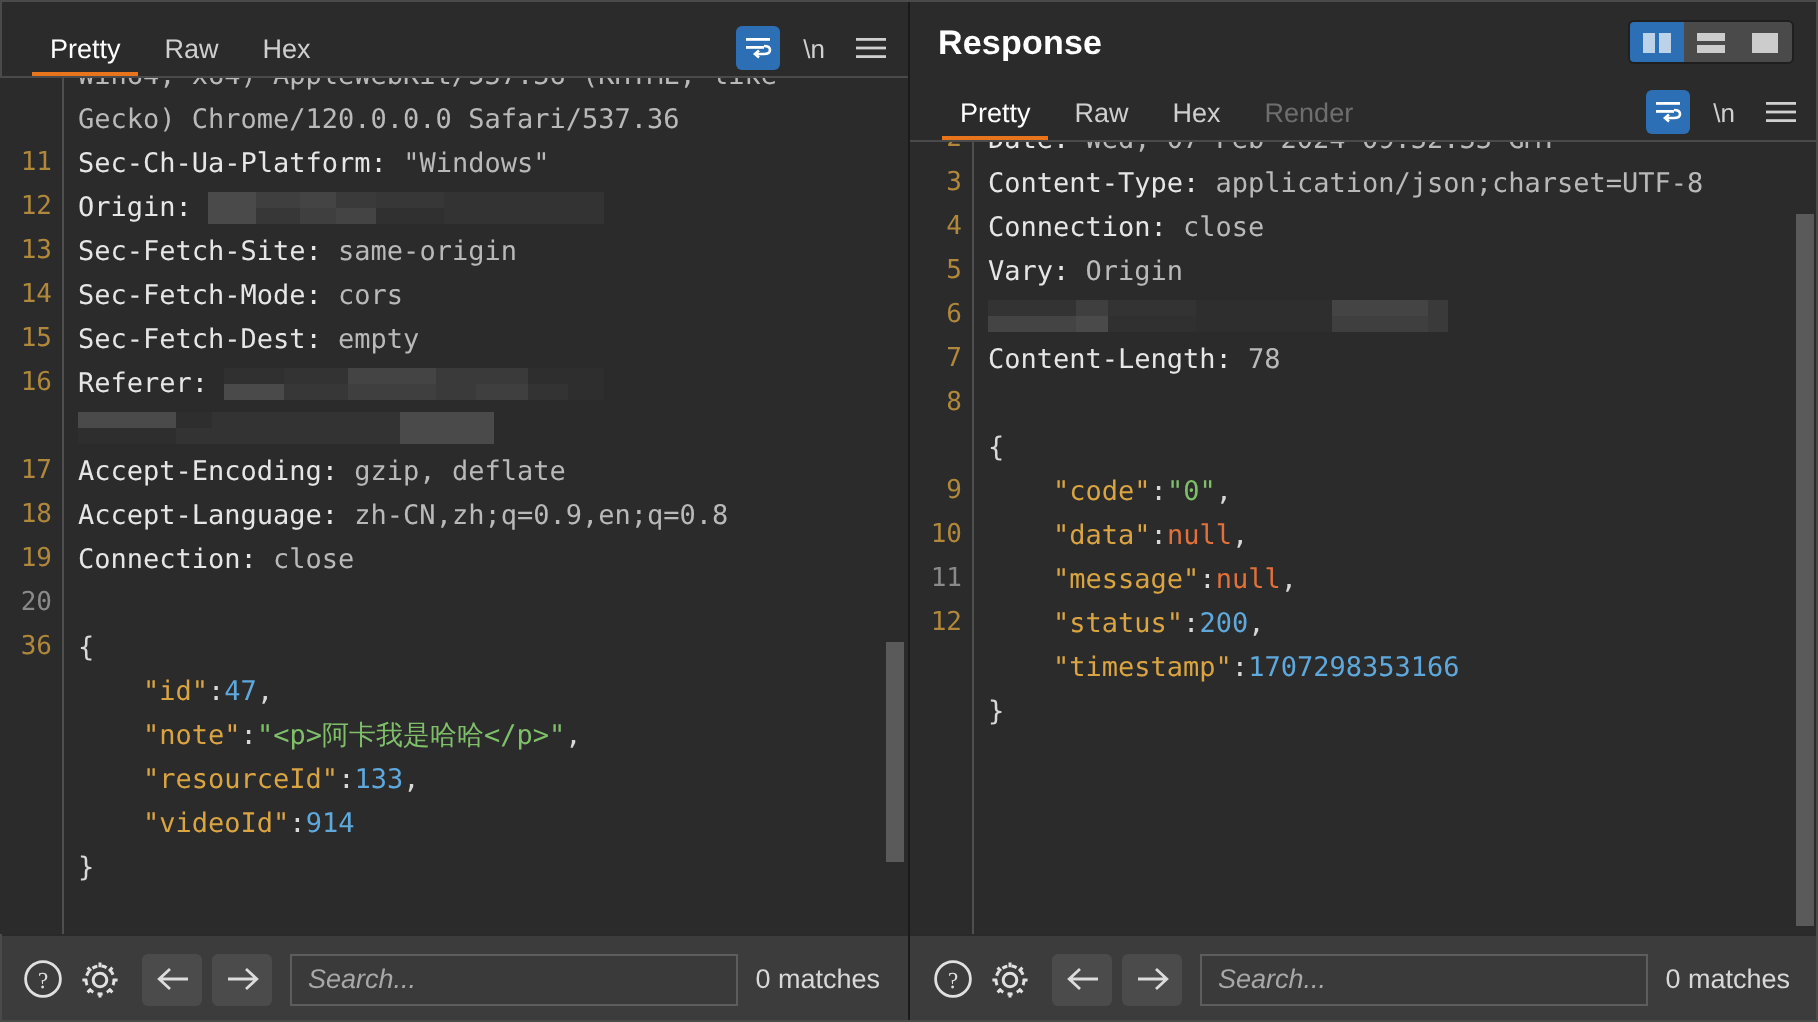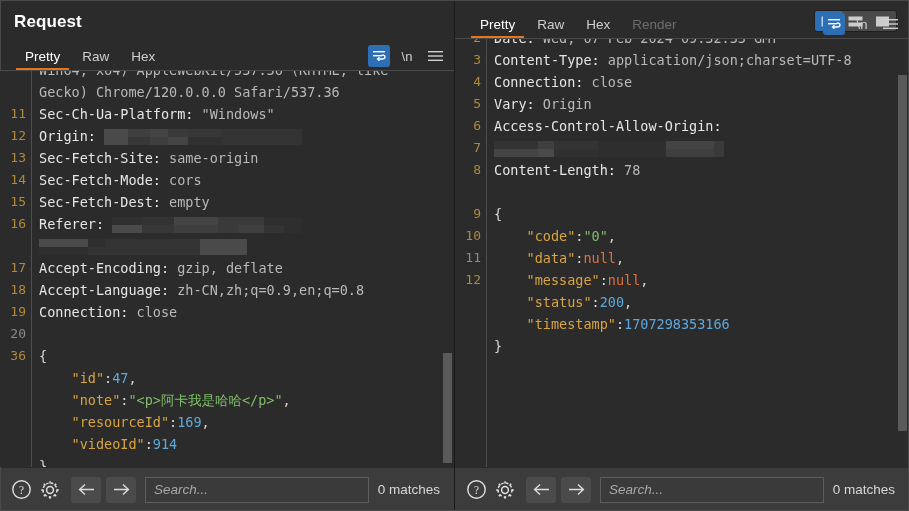--- a/index.html
+++ b/index.html
@@ -121,21 +121,20 @@
 
   .outer-border { position:absolute; inset:0; border:1px solid #4a4a4a; pointer-events:none; }
 </style>
 </head>
 <body>
 
 <div class="app">
 
   <div class="panel panel-left">
     <div class="panel-top-pad"></div>
-    <div class="panel-title">Request</div>
 
     <div class="tabrow">
       <div class="tab active">Pretty</div>
       <div class="tab">Raw</div>
       <div class="tab">Hex</div>
       <div class="tabrow-spacer"></div>
       <div class="tool-btn active">
         <svg width="14" height="14" viewBox="0 0 14 14">
           <rect x="1" y="2" width="12" height="1.4" fill="#fff"></rect>
           <rect x="1" y="6" width="9" height="1.4" fill="#fff"></rect>
@@ -190,21 +189,21 @@
             <div class="cl"><span class="hdr-name">Sec-Fetch-Dest:</span><span class="hdr-val"> empty</span></div>
             <div class="cl"><span class="hdr-name">Referer: </span><span class="redact" style="width: 190px;"><span class="rblk" style="left: 0px; top: 0px; width: 30px; height: 8px; background: rgb(48, 48, 48);"></span><span class="rblk" style="left: 0px; top: 8px; width: 30px; height: 8px; background: rgb(74, 74, 74);"></span><span class="rblk" style="left: 30px; top: 0px; width: 32px; height: 8px; background: rgb(51, 51, 51);"></span><span class="rblk" style="left: 30px; top: 8px; width: 32px; height: 8px; background: rgb(55, 55, 55);"></span><span class="rblk" style="left: 62px; top: 0px; width: 44px; height: 8px; background: rgb(68, 68, 68);"></span><span class="rblk" style="left: 62px; top: 8px; width: 44px; height: 8px; background: rgb(63, 63, 63);"></span><span class="rblk" style="left: 106px; top: 0px; width: 20px; height: 8px; background: rgb(58, 58, 58);"></span><span class="rblk" style="left: 106px; top: 8px; width: 20px; height: 8px; background: rgb(58, 58, 58);"></span><span class="rblk" style="left: 126px; top: 0px; width: 26px; height: 8px; background: rgb(58, 58, 58);"></span><span class="rblk" style="left: 126px; top: 8px; width: 26px; height: 8px; background: rgb(63, 63, 63);"></span><span class="rblk" style="left: 152px; top: 0px; width: 20px; height: 8px; background: rgb(46, 46, 46);"></span><span class="rblk" style="left: 152px; top: 8px; width: 20px; height: 8px; background: rgb(51, 51, 51);"></span><span class="rblk" style="left: 172px; top: 0px; width: 18px; height: 8px; background: rgb(46, 46, 46);"></span><span class="rblk" style="left: 172px; top: 8px; width: 18px; height: 8px; background: rgb(46, 46, 46);"></span></span></div>
             <div class="cl"><span class="redact" style="width: 208px;"><span class="rblk" style="left: 0px; top: 0px; width: 49px; height: 8px; background: rgb(74, 74, 74);"></span><span class="rblk" style="left: 0px; top: 8px; width: 49px; height: 8px; background: rgb(46, 46, 46);"></span><span class="rblk" style="left: 49px; top: 0px; width: 18px; height: 8px; background: rgb(46, 46, 46);"></span><span class="rblk" style="left: 49px; top: 8px; width: 18px; height: 8px; background: rgb(51, 51, 51);"></span><span class="rblk" style="left: 67px; top: 0px; width: 46px; height: 8px; background: rgb(51, 51, 51);"></span><span class="rblk" style="left: 67px; top: 8px; width: 46px; height: 8px; background: rgb(51, 51, 51);"></span><span class="rblk" style="left: 113px; top: 0px; width: 48px; height: 8px; background: rgb(51, 51, 51);"></span><span class="rblk" style="left: 113px; top: 8px; width: 48px; height: 8px; background: rgb(51, 51, 51);"></span><span class="rblk" style="left: 161px; top: 0px; width: 22px; height: 8px; background: rgb(74, 74, 74);"></span><span class="rblk" style="left: 161px; top: 8px; width: 22px; height: 8px; background: rgb(74, 74, 74);"></span><span class="rblk" style="left: 183px; top: 0px; width: 25px; height: 8px; background: rgb(74, 74, 74);"></span><span class="rblk" style="left: 183px; top: 8px; width: 25px; height: 8px; background: rgb(74, 74, 74);"></span></span></div>
             <div class="cl"><span class="hdr-name">Accept-Encoding:</span><span class="hdr-val"> gzip, deflate</span></div>
             <div class="cl"><span class="hdr-name">Accept-Language:</span><span class="hdr-val"> zh-CN,zh;q=0.9,en;q=0.8</span></div>
             <div class="cl"><span class="hdr-name">Connection:</span><span class="hdr-val"> close</span></div>
             <div class="cl"></div>
             <div class="cl"><span class="j-punc">{</span></div>
             <div class="cl"><span>    </span><span class="j-key">"id"</span><span class="j-punc">:</span><span class="j-num">47</span><span class="j-punc">,</span></div>
             <div class="cl"><span>    </span><span class="j-key">"note"</span><span class="j-punc">:</span><span class="j-str">"&lt;p&gt;</span><span class="j-cjk">阿卡我是哈哈</span><span class="j-str">&lt;/p&gt;"</span><span class="j-punc">,</span></div>
-            <div class="cl"><span>    </span><span class="j-key">"resourceId"</span><span class="j-punc">:</span><span class="j-num">169</span><span class="j-punc">,</span></div>
+            <div class="cl"><span>    </span><span class="j-key">"resourceId"</span><span class="j-punc">:</span><span class="j-num">133</span><span class="j-punc">,</span></div>
             <div class="cl"><span>    </span><span class="j-key">"videoId"</span><span class="j-punc">:</span><span class="j-num">914</span></div>
             <div class="cl"><span class="j-punc">}</span></div>
           </div>
       </div>
       <div class="vtrack">
         <div class="vscroll" style="top:282px; height:110px;"></div>
       </div>
     </div>
 
     <div class="statusbar">
@@ -257,20 +256,21 @@
           <rect x="0.5" y="6.5" width="14" height="4" fill="#cccccc"></rect>
         </svg>
       </div>
       <div class="lbtn">
         <svg width="15" height="11" viewBox="0 0 15 11">
           <rect x="1" y="0.5" width="13" height="10" fill="#cccccc"></rect>
         </svg>
       </div>
     </div>
 
+    <div class="panel-title">Response</div>
 
     <div class="tabrow">
       <div class="tab active">Pretty</div>
       <div class="tab">Raw</div>
       <div class="tab">Hex</div>
       <div class="tab disabled">Render</div>
       <div class="tabrow-spacer"></div>
       <div class="tool-btn active">
         <svg width="14" height="14" viewBox="0 0 14 14">
           <rect x="1" y="2" width="12" height="1.4" fill="#fff"></rect>
@@ -313,21 +313,20 @@
             <div class="ln"></div>
             <div class="ln"></div>
           </div>
       </div>
       <div class="code-area">
         <div class="code-scroll">
             <div class="cl"><span class="hdr-name">Date:</span><span class="hdr-val"> Wed, 07 Feb 2024 09:32:33 GMT</span></div>
             <div class="cl"><span class="hdr-name">Content-Type:</span><span class="hdr-val"> application/json;charset=UTF-8</span></div>
             <div class="cl"><span class="hdr-name">Connection:</span><span class="hdr-val"> close</span></div>
             <div class="cl"><span class="hdr-name">Vary:</span><span class="hdr-val"> Origin</span></div>
-            <div class="cl"><span class="hdr-name">Access-Control-Allow-Origin:</span><span class="hdr-val"></span></div>
             <div class="cl"><span class="redact" style="width: 230px;"><span class="rblk" style="left: 0px; top: 0px; width: 44px; height: 8px; background: rgb(51, 51, 51);"></span><span class="rblk" style="left: 0px; top: 8px; width: 44px; height: 8px; background: rgb(68, 68, 68);"></span><span class="rblk" style="left: 44px; top: 0px; width: 16px; height: 8px; background: rgb(63, 63, 63);"></span><span class="rblk" style="left: 44px; top: 8px; width: 16px; height: 8px; background: rgb(74, 74, 74);"></span><span class="rblk" style="left: 60px; top: 0px; width: 44px; height: 8px; background: rgb(51, 51, 51);"></span><span class="rblk" style="left: 60px; top: 8px; width: 44px; height: 8px; background: rgb(48, 48, 48);"></span><span class="rblk" style="left: 104px; top: 0px; width: 42px; height: 8px; background: rgb(46, 46, 46);"></span><span class="rblk" style="left: 104px; top: 8px; width: 42px; height: 8px; background: rgb(46, 46, 46);"></span><span class="rblk" style="left: 146px; top: 0px; width: 26px; height: 8px; background: rgb(46, 46, 46);"></span><span class="rblk" style="left: 146px; top: 8px; width: 26px; height: 8px; background: rgb(46, 46, 46);"></span><span class="rblk" style="left: 172px; top: 0px; width: 48px; height: 8px; background: rgb(68, 68, 68);"></span><span class="rblk" style="left: 172px; top: 8px; width: 48px; height: 8px; background: rgb(63, 63, 63);"></span><span class="rblk" style="left: 220px; top: 0px; width: 10px; height: 8px; background: rgb(58, 58, 58);"></span><span class="rblk" style="left: 220px; top: 8px; width: 10px; height: 8px; background: rgb(58, 58, 58);"></span></span></div>
             <div class="cl"><span class="hdr-name">Content-Length:</span><span class="hdr-val"> 78</span></div>
             <div class="cl"></div>
             <div class="cl"><span class="j-punc">{</span></div>
             <div class="cl"><span>    </span><span class="j-key">"code"</span><span class="j-punc">:</span><span class="j-str">"0"</span><span class="j-punc">,</span></div>
             <div class="cl"><span>    </span><span class="j-key">"data"</span><span class="j-punc">:</span><span class="j-null">null</span><span class="j-punc">,</span></div>
             <div class="cl"><span>    </span><span class="j-key">"message"</span><span class="j-punc">:</span><span class="j-null">null</span><span class="j-punc">,</span></div>
             <div class="cl"><span>    </span><span class="j-key">"status"</span><span class="j-punc">:</span><span class="j-num">200</span><span class="j-punc">,</span></div>
             <div class="cl"><span>    </span><span class="j-key">"timestamp"</span><span class="j-punc">:</span><span class="j-num">1707298353166</span></div>
             <div class="cl"><span class="j-punc">}</span></div>

